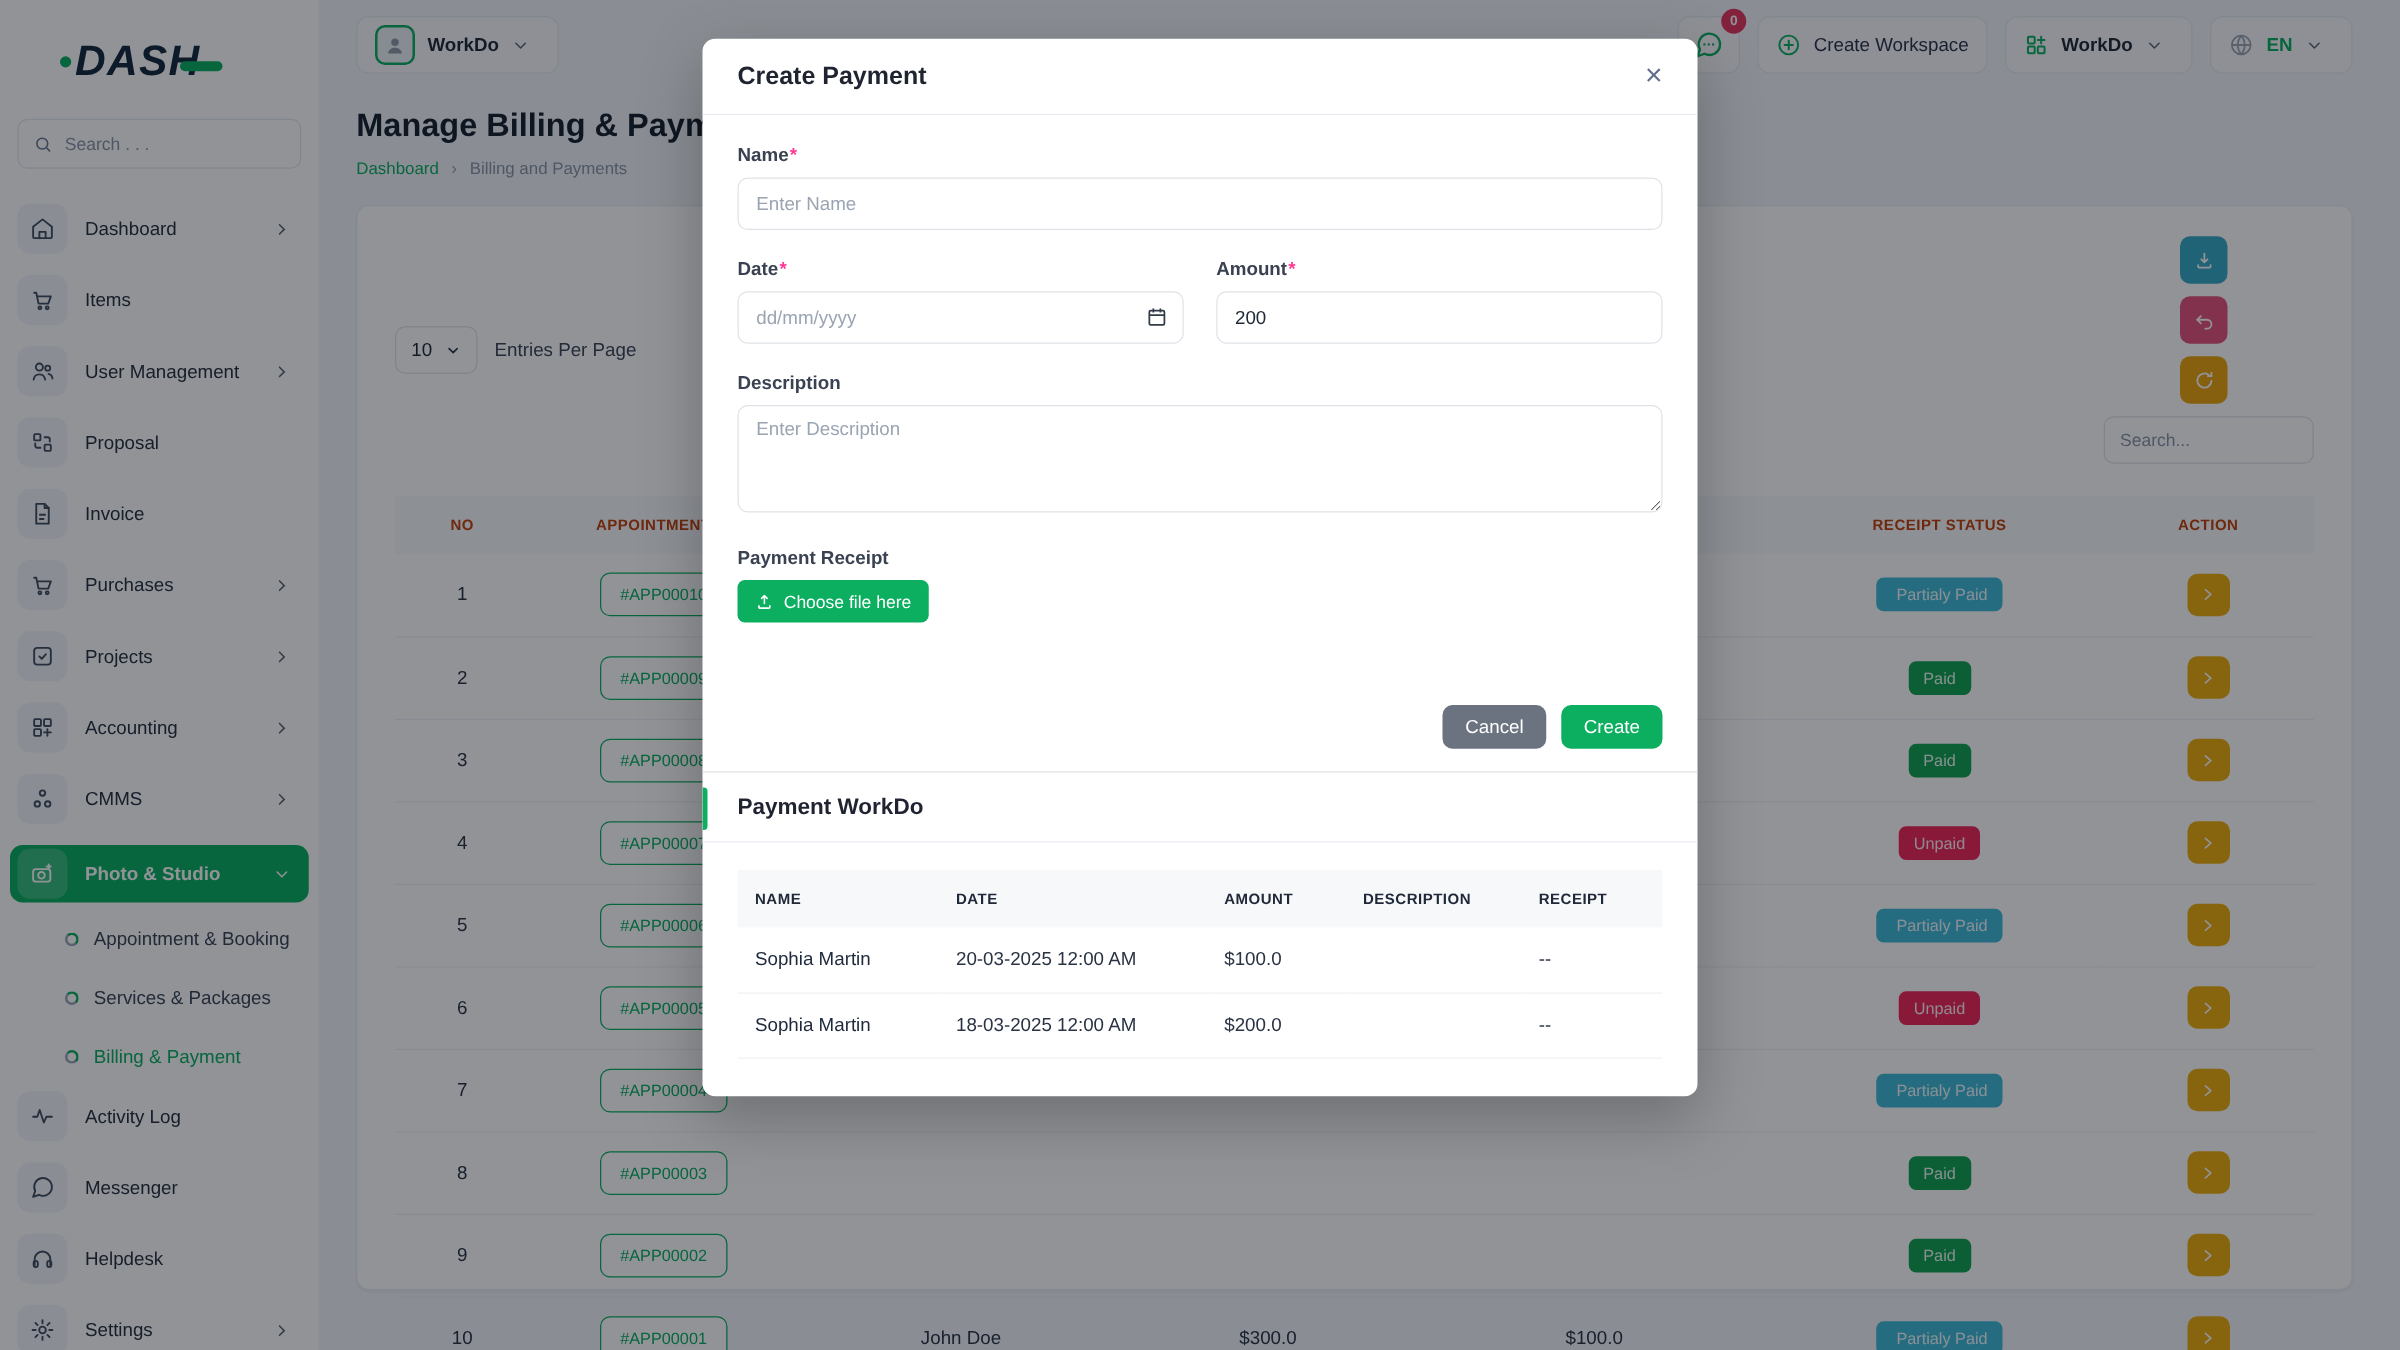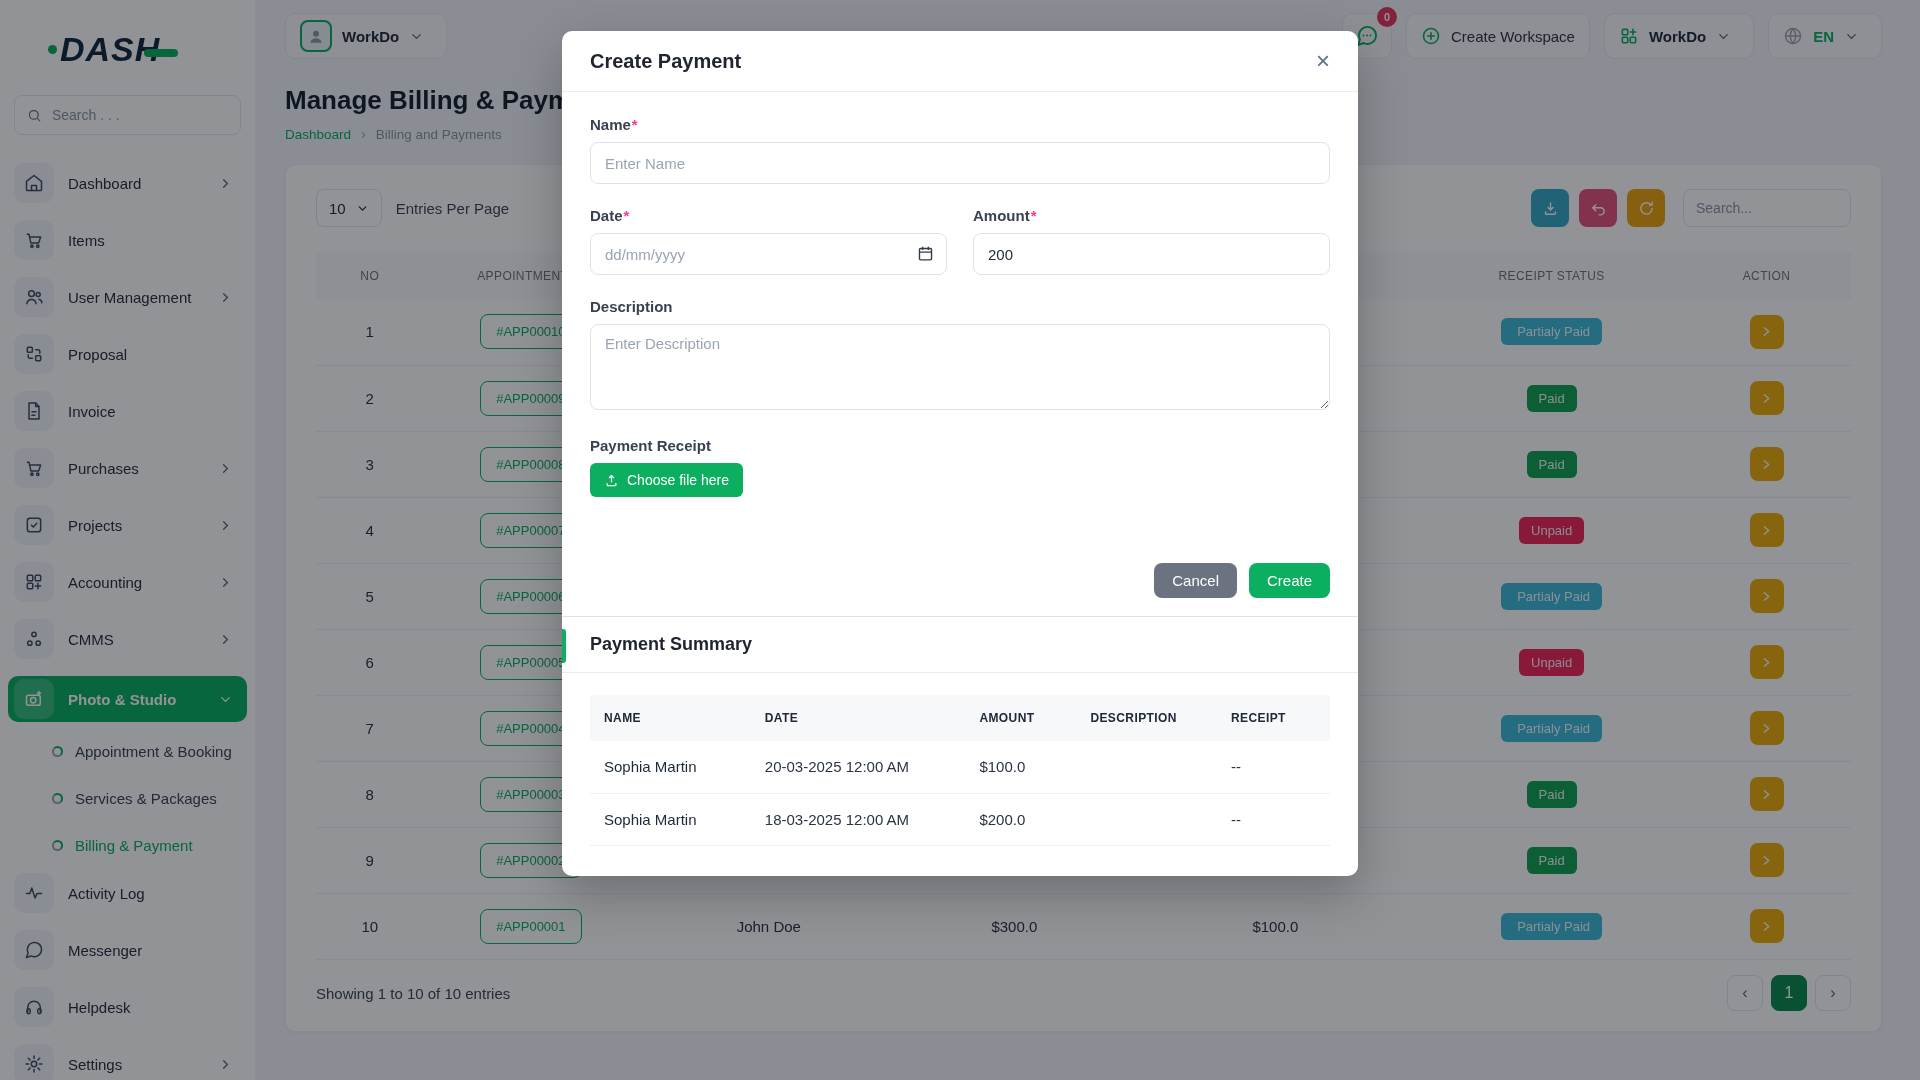--- a/index.html
+++ b/index.html
@@ -47,30 +47,30 @@
   .breadcrumb { display:flex; align-items:center; gap:10px; margin-top:10px; font-size:13.5px; }
   .bc-link { color:#0CAF60; cursor:pointer; }
   .bc-sep { color:#9aa4b2; font-size:14px; }
   .bc-current { color:#8a94a6; }
 
   .card { margin-top:22px; background:#ffffff; border-radius:10px; border:1px solid #eaeef3; box-shadow:0 1px 3px rgba(16,24,40,.05); height:868px; display:flex; flex-direction:column; padding:24px 30px 20px 30px; }
   .card-controls { display:flex; justify-content:space-between; align-items:center; margin-bottom:26px; }
   .controls-left { display:flex; align-items:center; gap:14px; }
   .select-box { display:flex; align-items:center; gap:10px; border:1px solid #dfe3e8; border-radius:8px; height:38px; padding:0 12px; font-size:15px; color:#1f2937; cursor:pointer; }
   .controls-label { font-size:15px; color:#3c4758; }
-  .controls-right { display:flex; align-items:center; gap:10px; }
+  .controls-right { display:flex; align-items:center; gap:10px;flex-direction:column; }
   .tool-btn { width:38px; height:38px; border:none; border-radius:8px; display:flex; align-items:center; justify-content:center; cursor:pointer; }
   .tool-btn.teal { background:#38aac4; }
   .tool-btn.crimson { background:#e4537b; }
   .tool-btn.amber { background:#eba40b; }
   .tbl-search { border:1px solid #dfe3e8; border-radius:8px; height:38px; width:168px; padding:0 12px; font-size:14px; color:#334155; outline:none; font-family:inherit; margin-left:8px; }
   .tbl-search::placeholder { color:#8a94a6; }
 
   table.billing { width:100%; border-collapse:collapse; table-layout:fixed; }
-  table.billing th { font-size:12px; font-weight:400; color:#737373; letter-spacing:.4px; height:46px; background:#f8f9fb; text-align:center; }
+  table.billing th { font-size:12px; font-weight:700; color:#c2410c; letter-spacing:.4px; height:46px; background:#f8f9fb; text-align:center; }
   table.billing td { height:66px; text-align:center; font-size:15px; color:#2b3445; border-bottom:1px solid #eef1f5; }
   .appt-pill { display:inline-block; border:1px solid #0CAF60; color:#0CAF60; font-size:13px; padding:9px 15px; border-radius:8px; cursor:pointer; background:#fff; }
   .badge { display:inline-block; color:rgba(255,255,255,.92); font-size:13px; padding:6px 12px; border-radius:6px; }
   .badge[data-status="Partialy Paid"] { background:#41b9d8;padding-left:16px; }
   .badge[data-status="Paid"] { background:#12a150; }
   .badge[data-status="Unpaid"] { background:#ef2658; }
   .action-btn { width:34px; height:34px; border:none; border-radius:8px; background:#eead0c; color:#fff; cursor:pointer; display:inline-flex; align-items:center; justify-content:center; }
   .card-footer { margin-top:auto; display:flex; justify-content:space-between; align-items:center; padding-top:14px; }
   .showing-text { font-size:15px; color:#3c4758; }
   .pagination { display:flex; align-items:center; gap:8px; }
@@ -610,21 +610,21 @@
     </div>
     <div class="modal-actions">
       <button class="btn cancel">Cancel</button>
       <button class="btn create">Create</button>
     </div>
   </div>
 
   <div class="summary">
     <div class="summary-head">
       <span class="summary-accent"></span>
-      <span class="summary-title">Payment Summary</span>
+      <span class="summary-title">Payment WorkDo</span>
     </div>
     <div class="summary-table-wrap">
       <table class="summary-tbl">
         <colgroup>
             <col style="width:22%">
             <col style="width:29%">
             <col style="width:15%">
             <col style="width:19%">
             <col style="width:15%">
           </colgroup>

